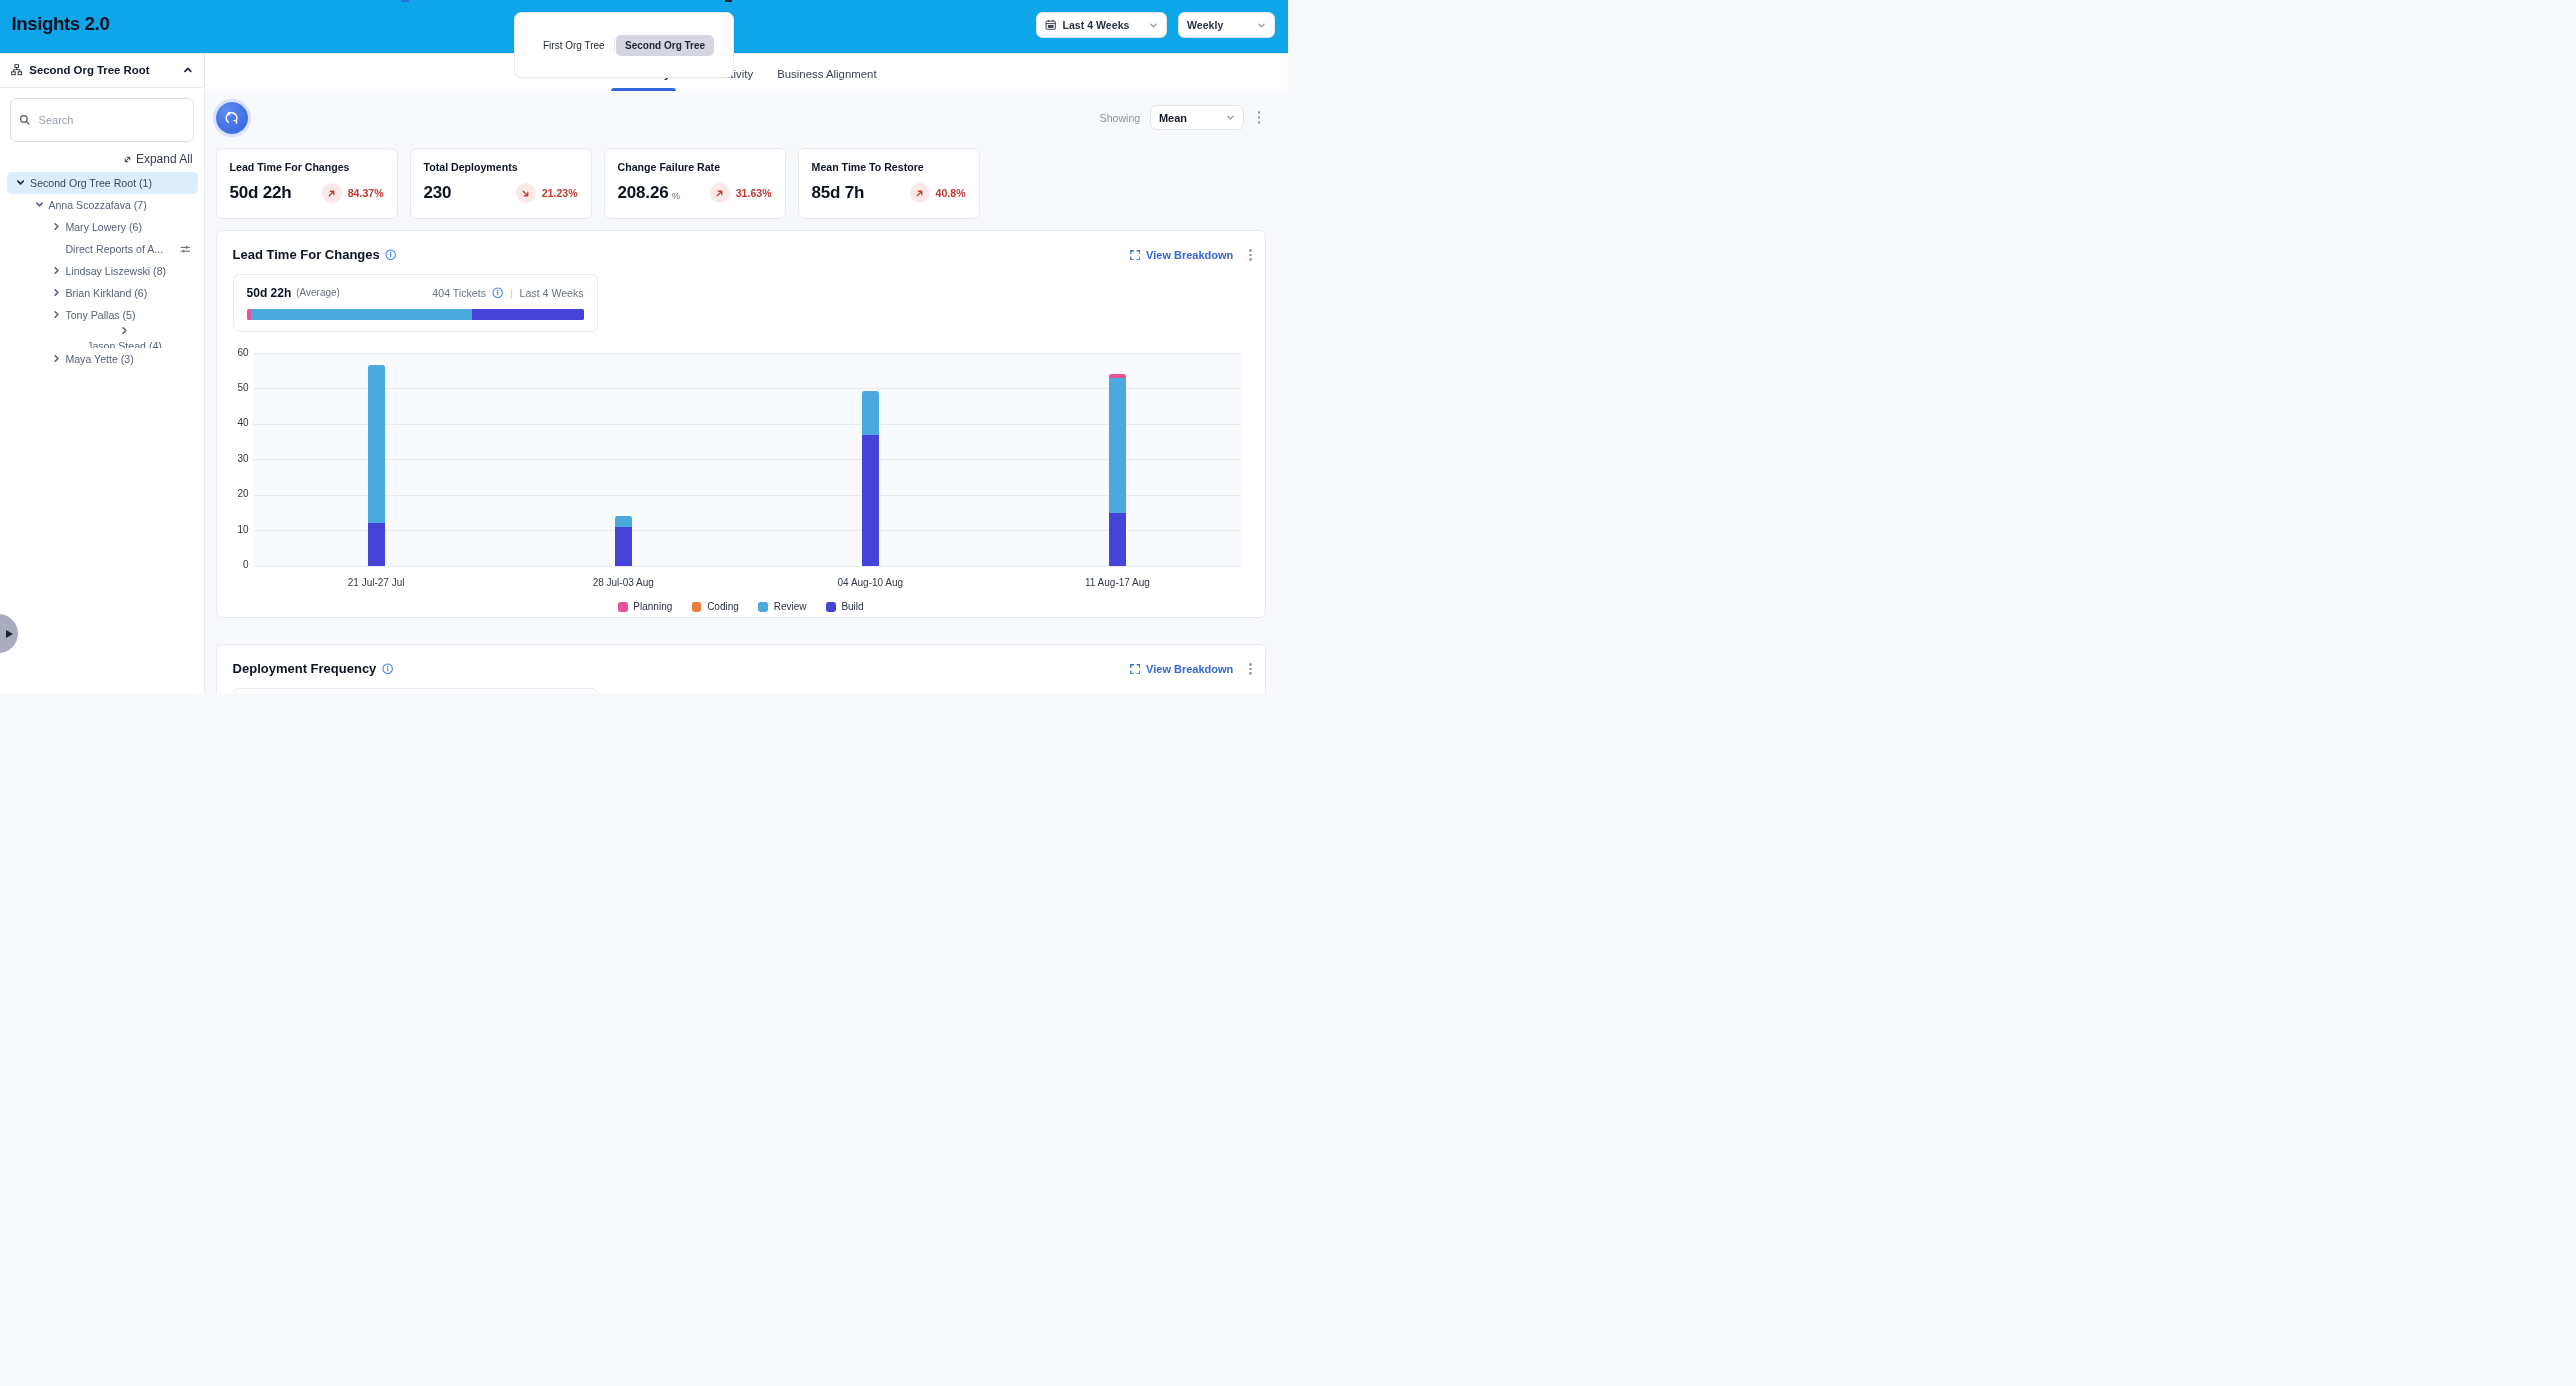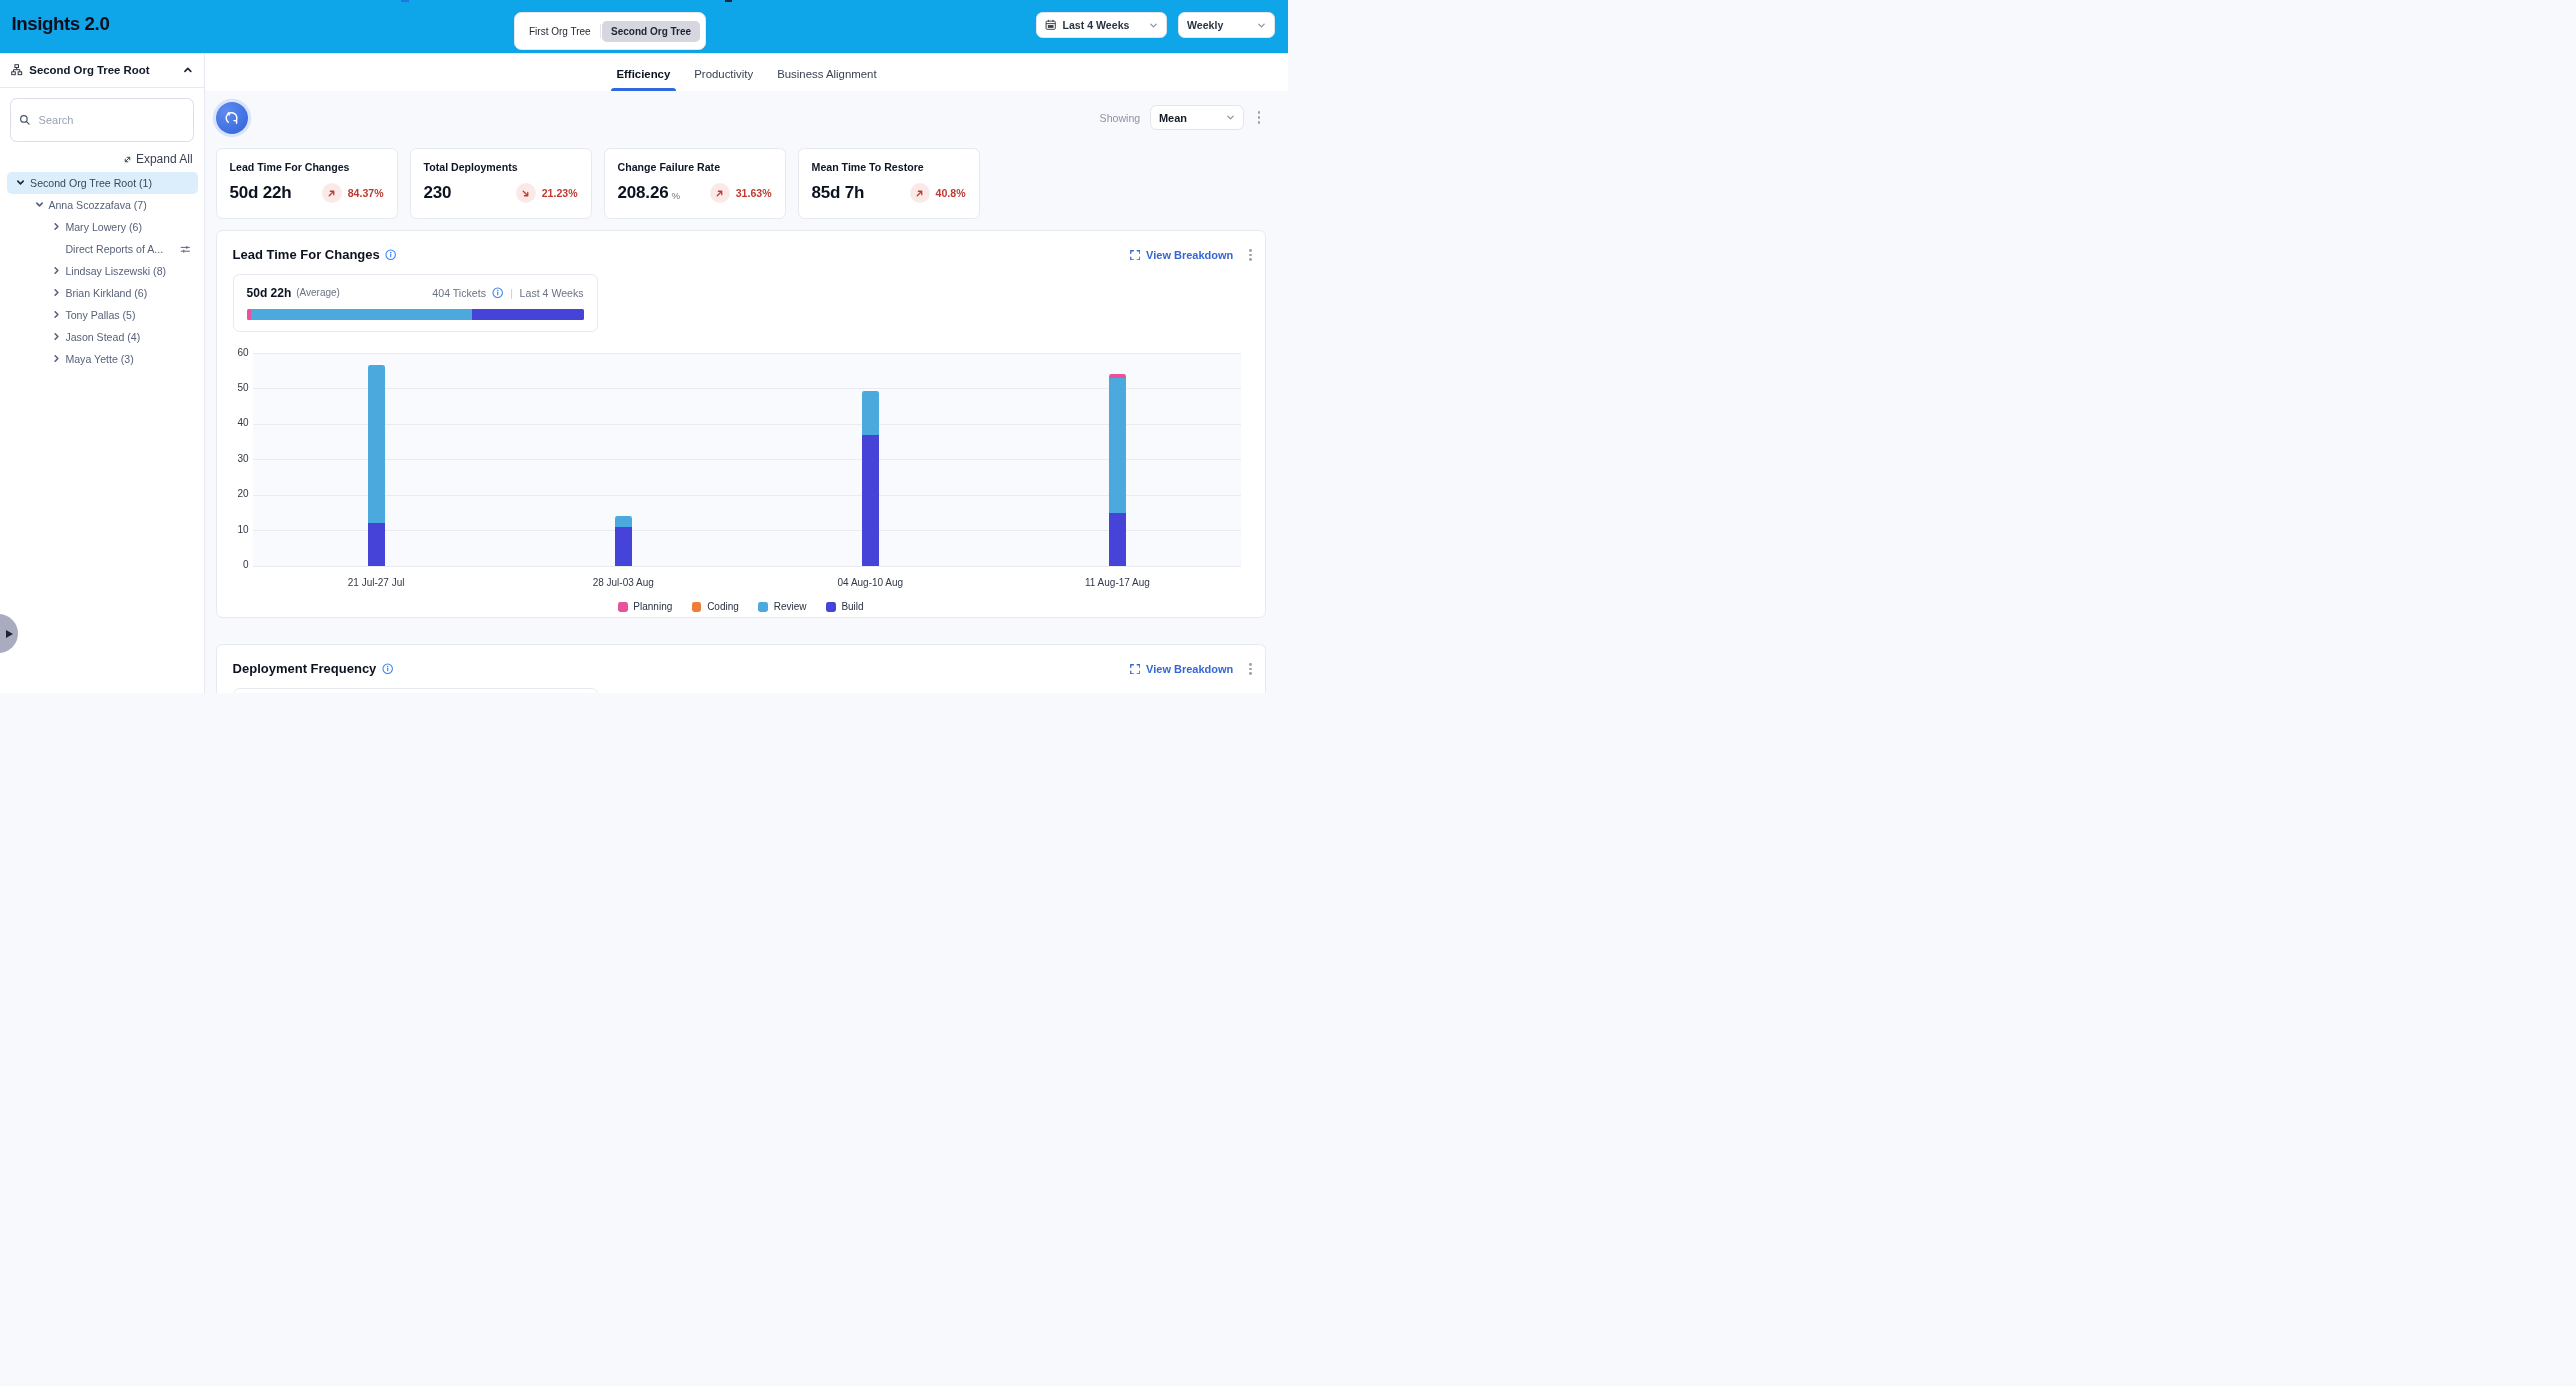--- a/index.html
+++ b/index.html
@@ -5,21 +5,21 @@
   html,body{margin:0;padding:0;}
   body{
     width:1288px;height:693px;overflow:hidden;position:relative;
     font-family:"Liberation Sans",sans-serif;background:#F8F9FC;color:#0B1220;
     -webkit-font-smoothing:antialiased;
   }
   svg{display:block}
   
   .top-header{position:absolute;top:0;left:0;right:0;height:53px;background:#0ea5e9;border-bottom:0.8px solid #E7E9F0;z-index:5;}
   .app-title{position:absolute;left:11.4px;top:13px;font-size:18.7px;font-weight:800;letter-spacing:-0.4px;color:#0A0F1E;}
-  .segmented{position:absolute;left:514px;top:12px;height:26px;display:flex;align-items:center;background:#fff;border:0.8px solid #E7E9F0;border-radius:7.3px;padding:5px;box-shadow:0 0.8px 1.6px rgba(16,24,40,.04);}
+  .segmented{position:absolute;left:514px;top:12px;height:26px;display:flex;align-items:center;background:#fff;border:0.8px solid #E7E9F0;border-radius:7.3px;padding:19px;box-shadow:0 0.8px 1.6px rgba(16,24,40,.04);}
   .seg-item{height:21px;line-height:21px;padding:0 9px;font-size:10px;color:#1F2430;border-radius:4.9px;cursor:pointer;white-space:nowrap;}
   .seg-item.selected{background:#D5D6E0;font-weight:700;}
   .seg-divider{width:0.8px;height:14.6px;background:#E2E4EA;margin:0 0.8px;}
   .header-right{position:absolute;right:13px;top:12px;display:flex;gap:11.4px;}
   .dropdown{height:26px;box-sizing:border-box;border:0.8px solid #E2E5EC;border-radius:6.5px;background:#fff;display:flex;align-items:center;padding:0 8px;gap:6.5px;font-size:10.6px;font-weight:600;color:#2A3342;cursor:pointer;}
   .dropdown .chev{margin-left:auto;color:#8A91A5;}
   .dd-date{width:131px;}
   .dd-gran{width:97px;}
   
   .top-artifact{position:absolute;top:0;height:1.6px;z-index:9;}
@@ -232,21 +232,21 @@
         <span class="tree-label">Brian Kirkland (6)</span>
       </div>
       <div class="tree-item" style="padding-left: 45px;">
         <span class="chev">
           <svg width="9" height="9" viewBox="0 0 10 10">
             <path d="M3.5 2L6.5 5L3.5 8" fill="none" stroke="currentColor" stroke-width="1.8" stroke-linecap="round" stroke-linejoin="round"></path>
           </svg>
         </span>
         <span class="tree-label">Tony Pallas (5)</span>
       </div>
-      <div class="tree-item" style="padding-left: 45px;">
+      <div class="tree-item" style="padding-left: 45px; flex-direction: column;">
         <span class="chev">
           <svg width="9" height="9" viewBox="0 0 10 10">
             <path d="M3.5 2L6.5 5L3.5 8" fill="none" stroke="currentColor" stroke-width="1.8" stroke-linecap="round" stroke-linejoin="round"></path>
           </svg>
         </span>
         <span class="tree-label">Jason Stead (4)</span>
       </div>
       <div class="tree-item" style="padding-left: 45px;">
         <span class="chev">
           <svg width="9" height="9" viewBox="0 0 10 10">

